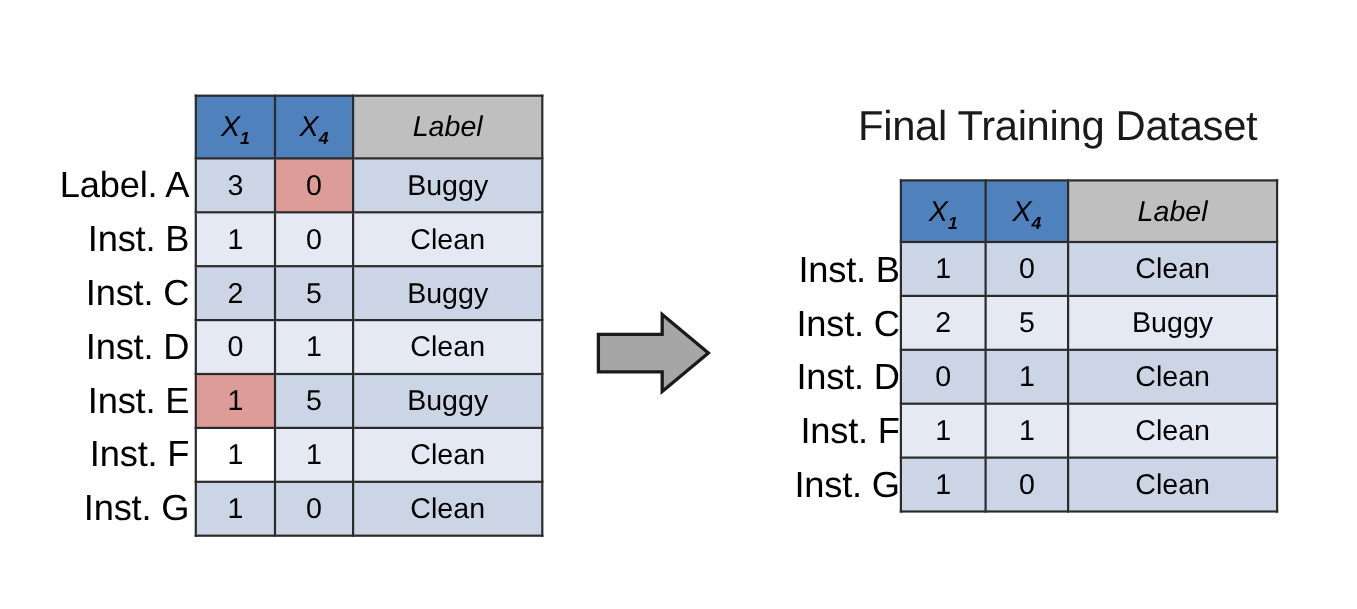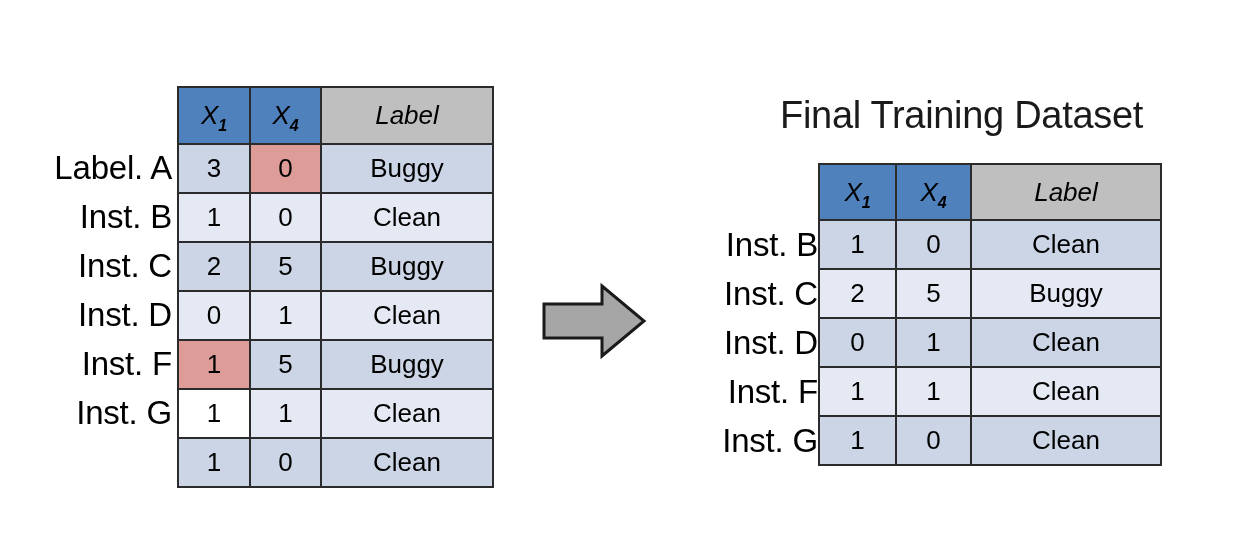--- a/index.html
+++ b/index.html
@@ -96,20 +96,21 @@
 </head>
 <body>
 
 <div class="figure" id="left-figure" style="left:0; top:0; width:500px; height:554px;">
 
   <div class="row-labels" id="left-row-labels" style="left:20px; top:143px; width:152px;">
       <div class="row-label" style="height: 49px;">Label.  A</div>
       <div class="row-label" style="height: 49px;">Inst. B</div>
       <div class="row-label" style="height: 49px;">Inst. C</div>
       <div class="row-label" style="height: 49px;">Inst. D</div>
+      <div class="row-label" style="height: 49px;">Inst. E</div>
       <div class="row-label" style="height: 49px;">Inst. F</div>
       <div class="row-label" style="height: 49px;">Inst. G</div>
     </div>
 
   <table class="grid" id="left-table" style="left:177px; top:86px; width:315px;">
     <colgroup>
       <col style="width:72px">
         <col style="width:71px">
         <col style="width:172px">
     </colgroup>

